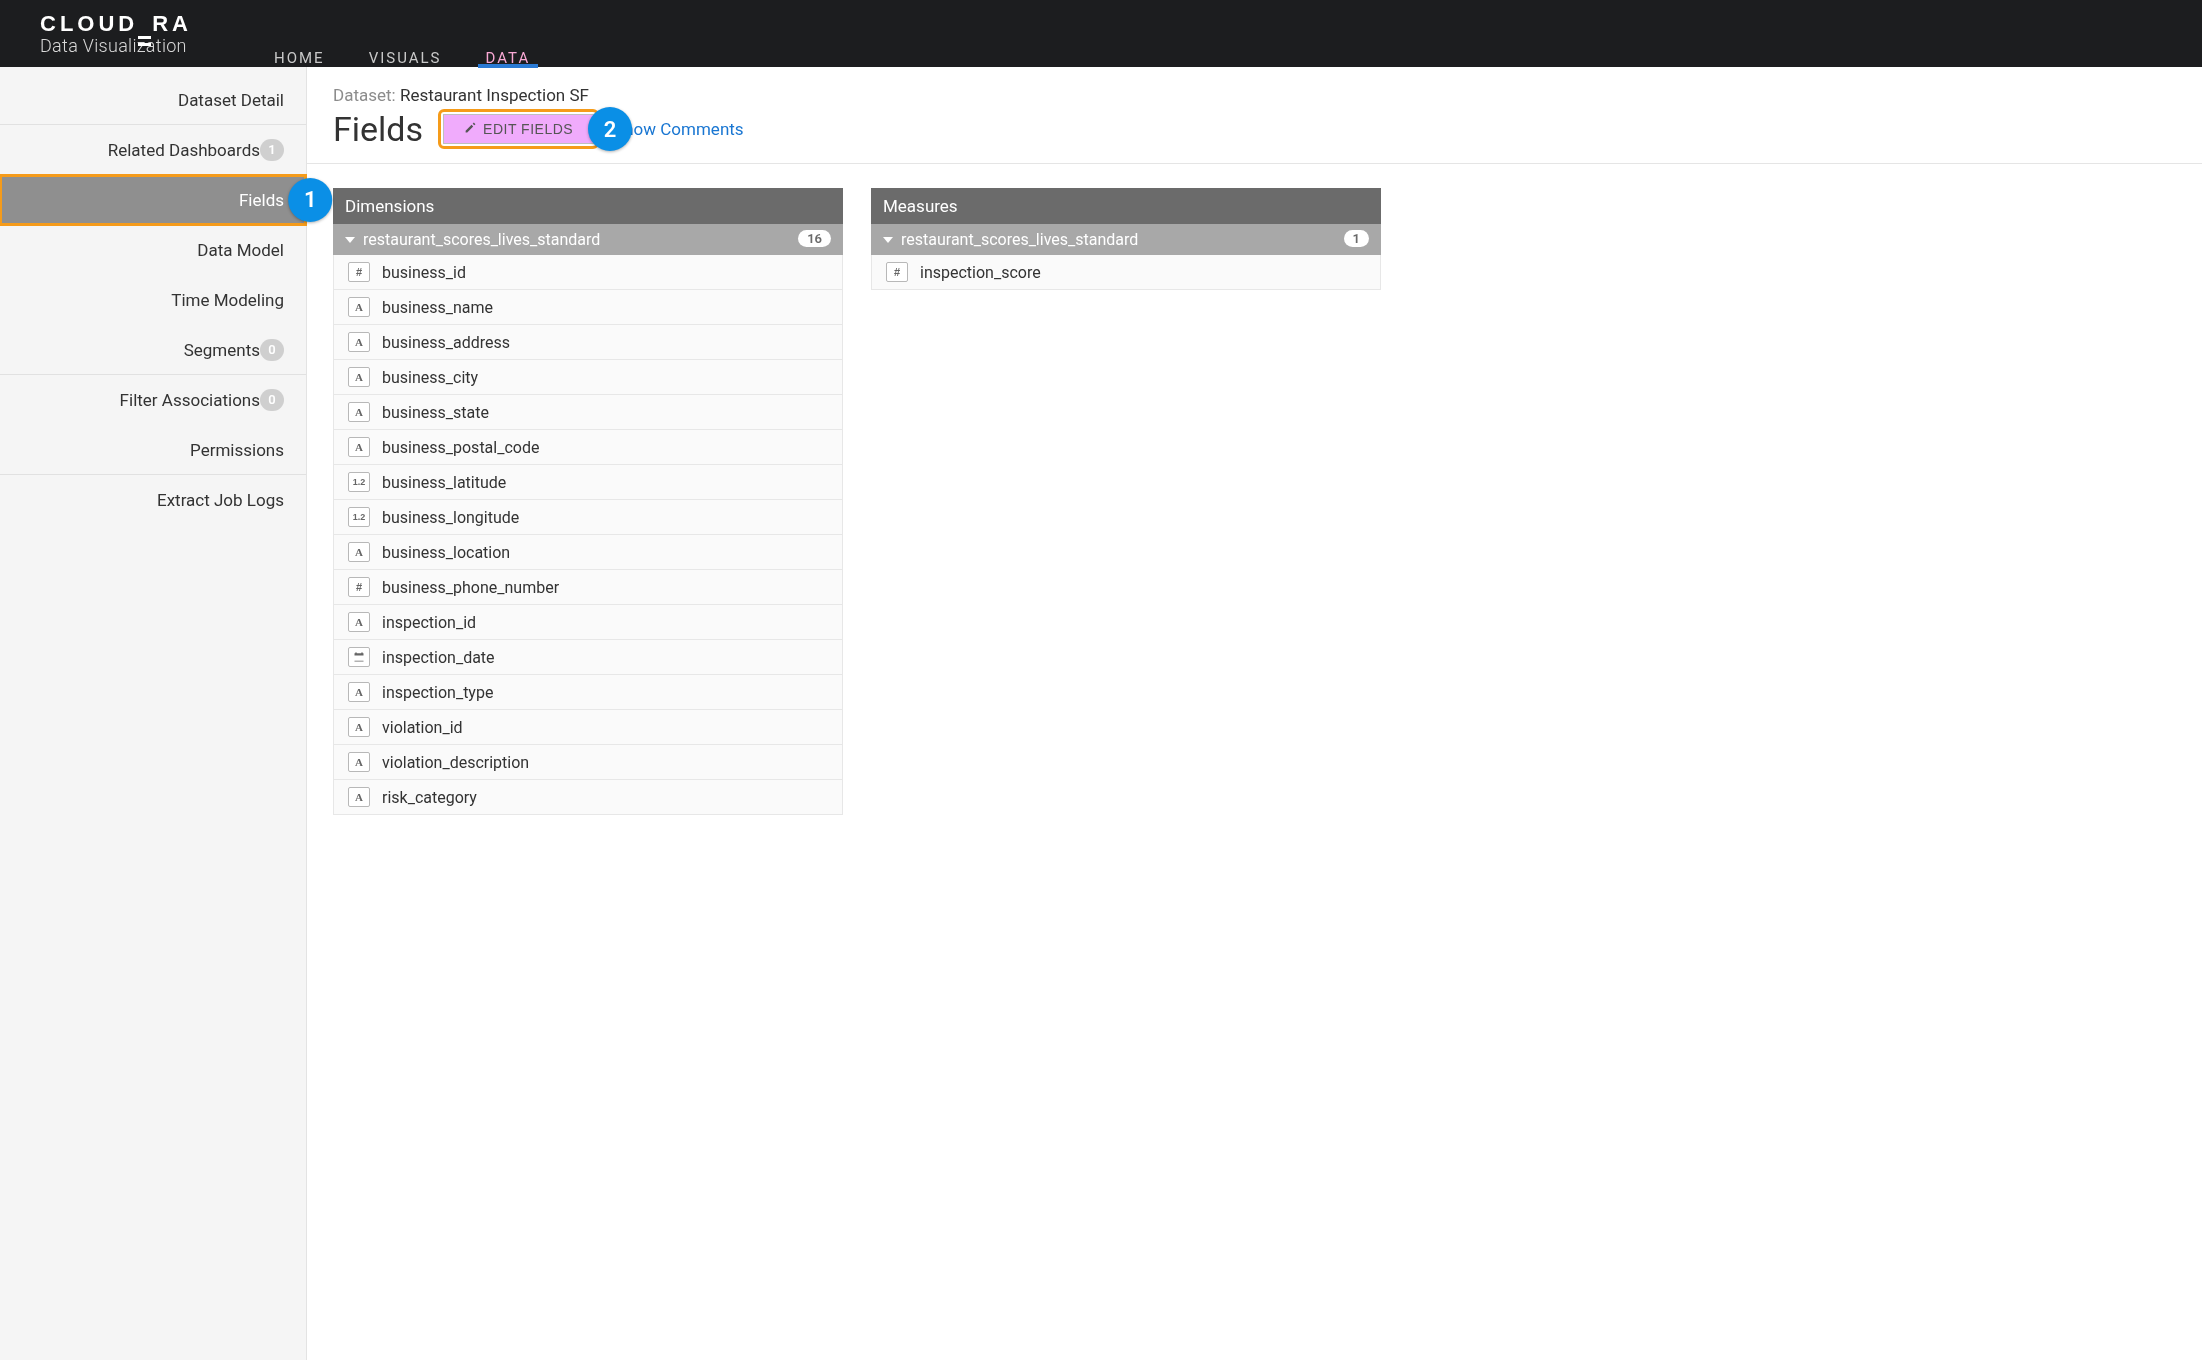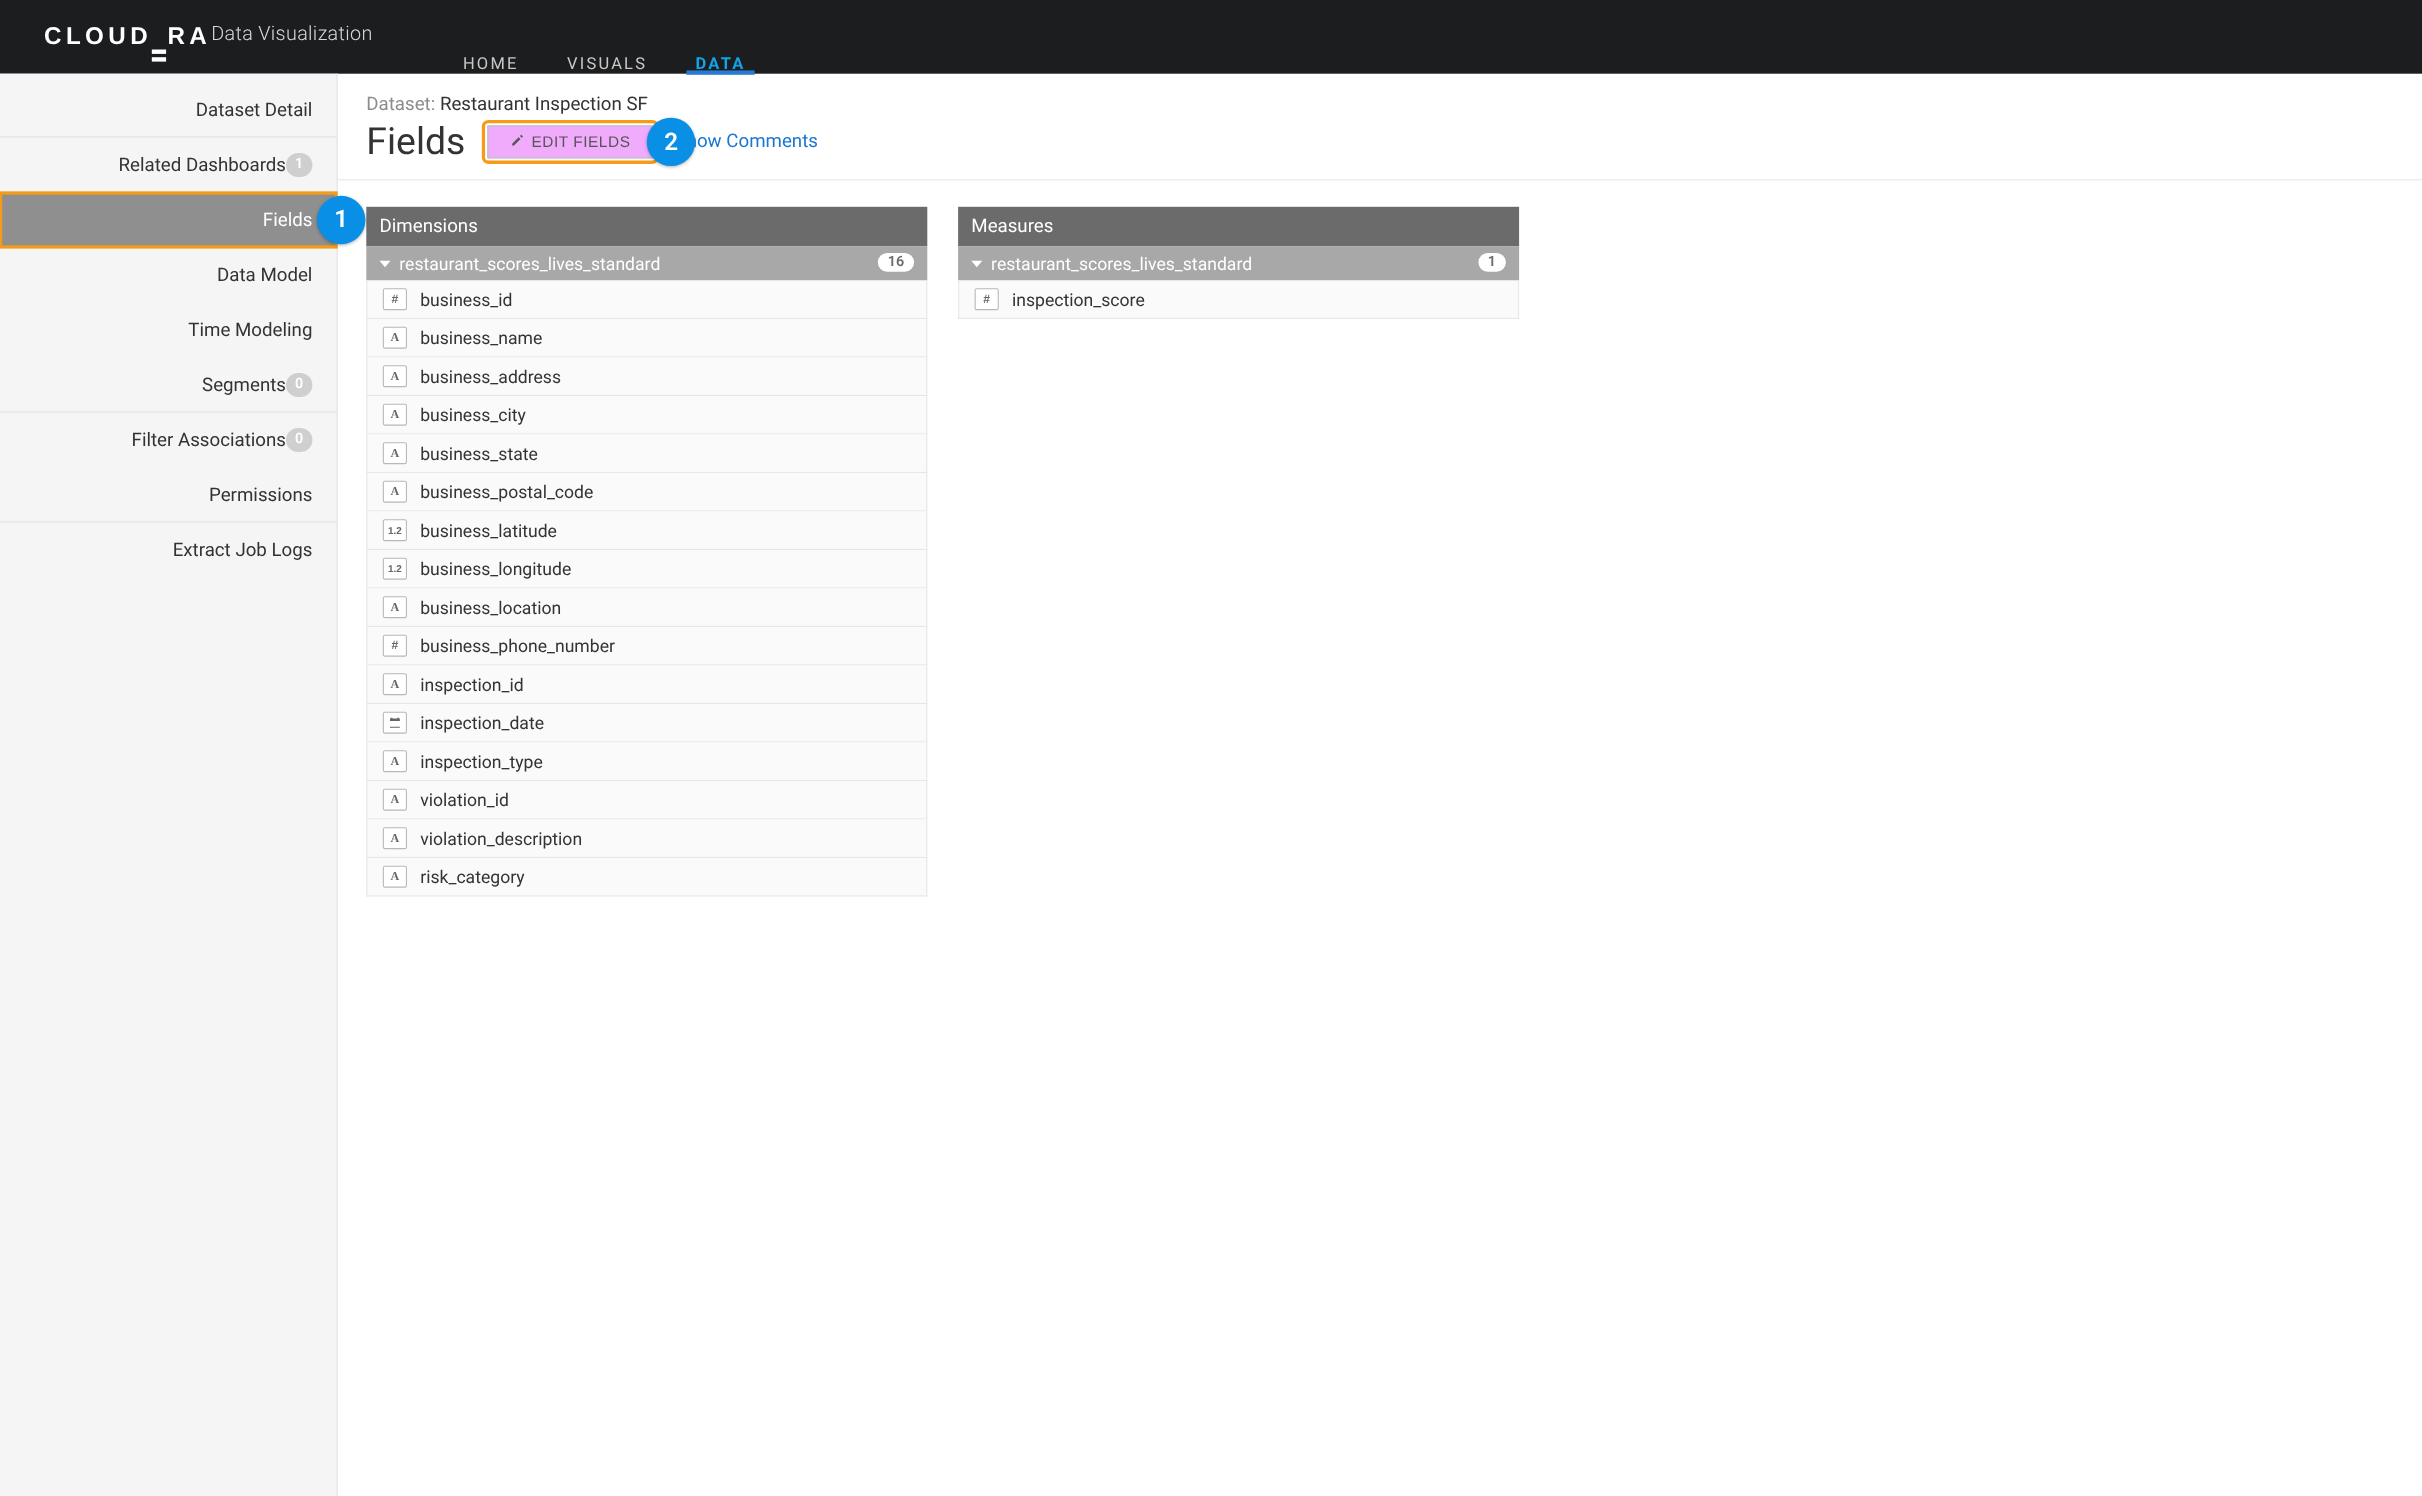--- a/index.html
+++ b/index.html
@@ -1,28 +1,28 @@
 <!DOCTYPE html>
 <html><head>
 <meta charset="utf-8">
 <style>
   * { box-sizing: border-box; margin: 0; padding: 0; }
   body { font-family: -apple-system, BlinkMacSystemFont, "Segoe UI", Roboto, Helvetica, Arial, sans-serif; font-size: 16px; color: #333; background: #fff; }
 
   
   .topnav { background: #1c1d1f; color: #fff; display: flex; align-items: center; height: 67px; padding: 0 30px 0 40px; }
-  .brand { display: flex; flex-direction: row; line-height: 1.1; padding-right: 60px; }
+  .brand { display: flex; flex-direction: column; line-height: 1.1; padding-right: 60px; }
   .brand-logo { font-size: 22px; font-weight: 700; letter-spacing: 4px; color: #fff; font-family: Arial, sans-serif; }
   .brand-logo .eq { display:inline-block; position:relative; width:14px; }
   .brand-logo .eq::before,.brand-logo .eq::after{ content:""; position:absolute; left:0; width:13px; height:3.2px; background:#fff; }
   .brand-logo .eq::before{ top:5px;} .brand-logo .eq::after{ top:12px;}
   .brand-sub { font-size: 18px; color:#d8d8d8; font-weight:300; letter-spacing:0.3px;}
   .navlinks { display:flex; align-items:flex-end; height:100%; }
   .navlinks a { color:#c8c8c8; text-decoration:none; padding:0 22px; letter-spacing:2px; font-size:15px; display:flex; align-items:center; position:relative; }
-  .navlinks a.active { color:#0ea5e9;font-weight:bold; }
+  .navlinks a.active { color:#f9a8d4; }
   .navlinks a.active::after { content:""; position:absolute; bottom:-1px; left:14px; right:14px; height:4px; background:#2a7ad4; }
 
   .page { display:flex; }
   .sidebar { width:307px; background:#f5f5f5; border-right:1px solid #e3e3e3; min-height: calc(100vh - 67px); padding-top:8px; }
   .side-item { display:flex; align-items:center; justify-content:flex-end; padding:0 22px; height:50px; font-size:17px; color:#333; border-bottom:1px solid rgba(0,0,0,0); cursor:pointer;}
   .side-group-end { border-bottom:1px solid #e1e1e1; }
   .side-item.active { background:#8f8f8f; color:#fff; position:relative; }
   .side-item.highlight-box { outline:3px solid #f59b1a; outline-offset:-2px; }
   .side-badge { background:#cfcfcf; color:#fff; border-radius:12px; min-width:24px; height:22px; font-size:13px; display:inline-flex; align-items:center; justify-content:center; padding:0 7px; font-weight:600;}
   .callout { position:absolute; width:44px; height:44px; border-radius:50%; background:#0a8fe6; color:#fff; font-size:22px; font-weight:600; display:flex; align-items:center; justify-content:center; box-shadow:0 1px 3px rgba(0,0,0,.3); z-index:5;}

